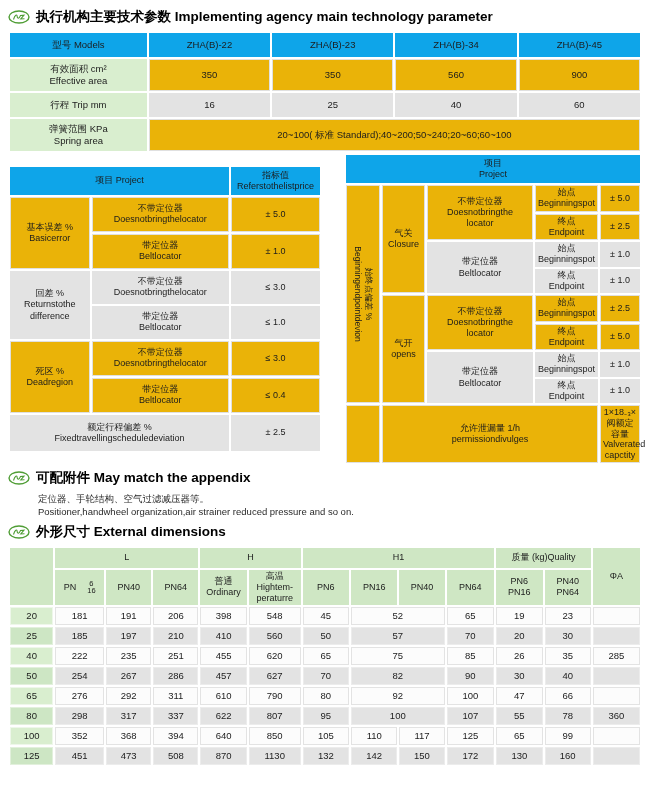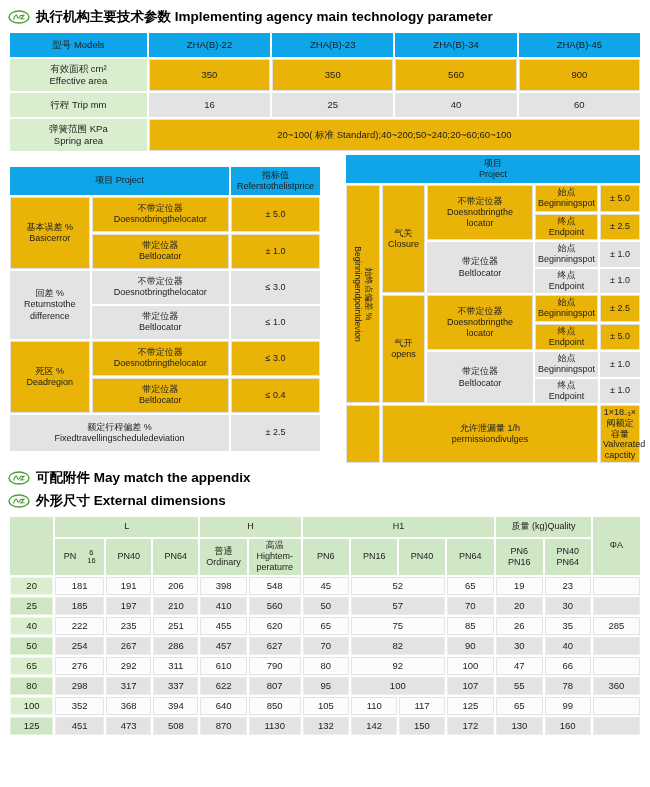--- a/index.html
+++ b/index.html
@@ -240,20 +240,24 @@
       </table>
   </div>
 
   <div class="sec-title">
     <svg class="logo" width="22" height="14" viewBox="0 0 22 14">
       <ellipse cx="11" cy="7" rx="10" ry="6" fill="none" stroke="#4f9d35" stroke-width="1.4"></ellipse>
       <path d="M5.5 9.5 C7 4.5, 9 4, 9.2 6.5 C9.4 8.8, 11 9, 12.5 5.5 L16 5.2 L12.8 9 L16.5 8.8" fill="none" stroke="#4f9d35" stroke-width="1.1"></path>
     </svg>
     <span>可配附件 May match the appendix</span>
   </div>
+  <div class="appendix-text">
+    <div>定位器、手轮结构、空气过滤减压器等。</div>
+    <div>Positioner,handwheel organization,air strainer reduced pressure and so on.</div>
+  </div>
 
   <div class="sec-title">
     <svg class="logo" width="22" height="14" viewBox="0 0 22 14">
       <ellipse cx="11" cy="7" rx="10" ry="6" fill="none" stroke="#4f9d35" stroke-width="1.4"></ellipse>
       <path d="M5.5 9.5 C7 4.5, 9 4, 9.2 6.5 C9.4 8.8, 11 9, 12.5 5.5 L16 5.2 L12.8 9 L16.5 8.8" fill="none" stroke="#4f9d35" stroke-width="1.1"></path>
     </svg>
     <span>外形尺寸 External dimensions</span>
   </div>
 
   <table class="dims">

